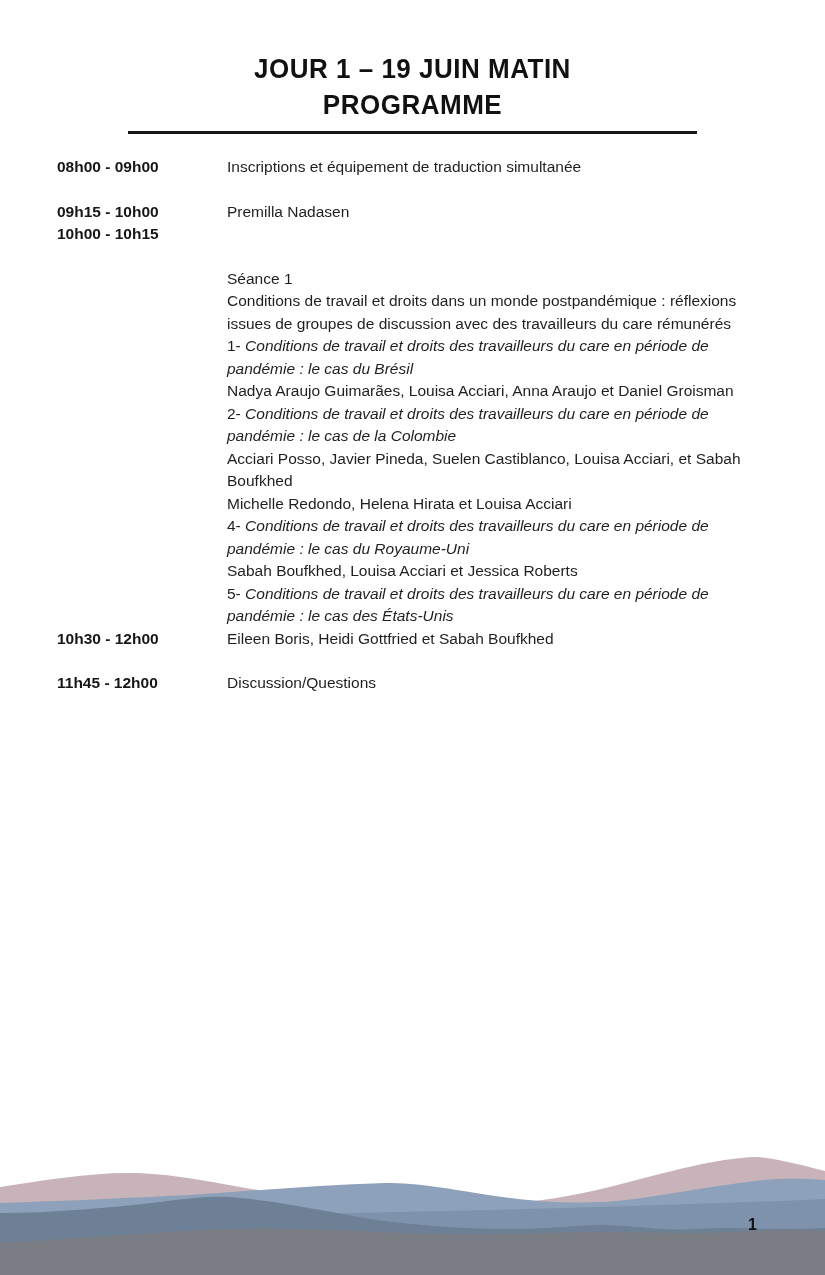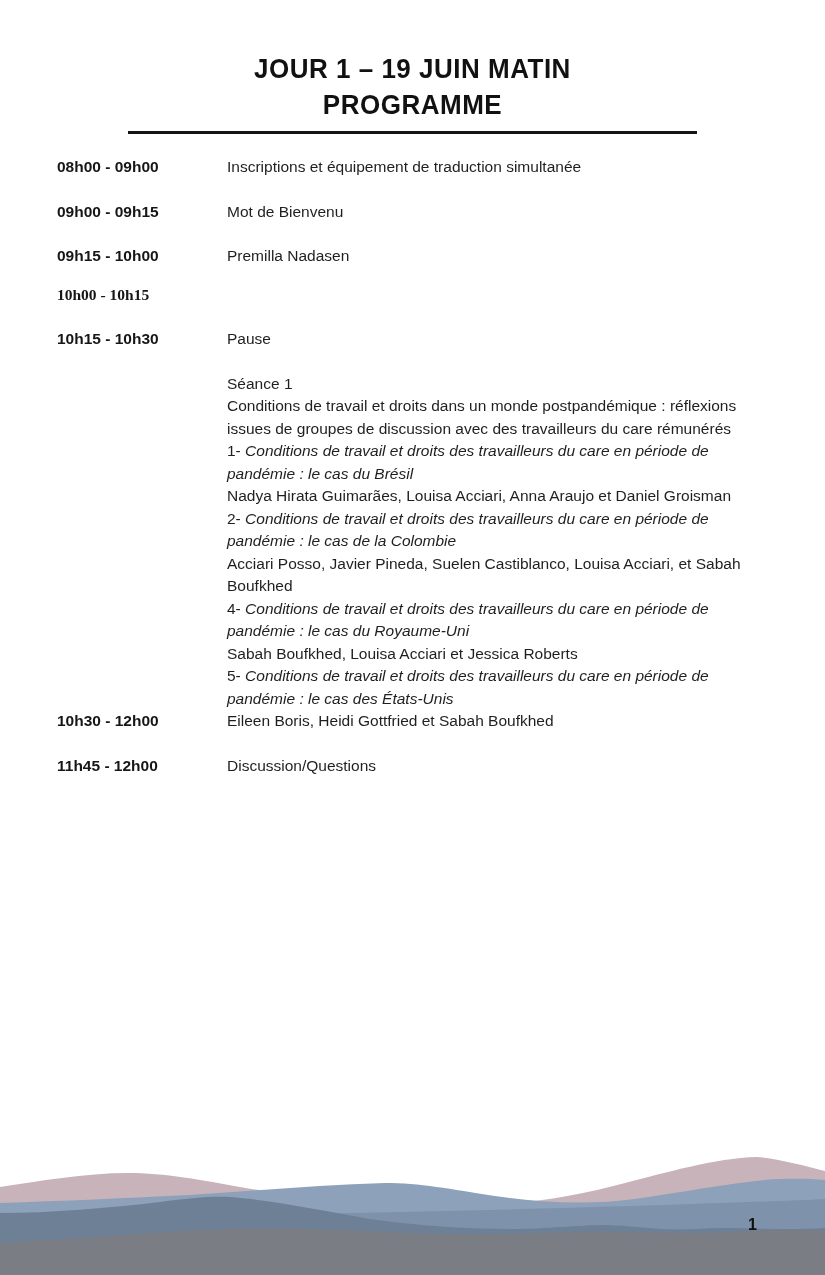--- a/index.html
+++ b/index.html
@@ -34,21 +34,21 @@
     padding:0 57px;
     font-size:15.5px;
     line-height:22.5px;
   }
   .row{
     display:flex;
     align-items:flex-end;
     margin-top:22px;
     gap:24px;
   }
-  .row.no-gap{margin-top:16px;font-family:Liberation Serif, serif;}
+  .row.no-gap{margin-top:0;}
   .row .time{
     width:146px;
     flex:0 0 146px;
     font-weight:bold;
     color:#161616;
   }
   .row .content{
     flex:1;
     max-width:565px;
   }
@@ -83,49 +83,38 @@
 </div>
 
 <div class="schedule" id="schedule">
     <div class="row">
       <div class="time">08h00 - 09h00</div>
       <div class="content">
         <span class="line"><span class="seg-regular">Inscriptions et équipement de traduction simultanée</span></span>
       </div>
     </div>
     <div class="row">
-      <div class="time">09h00 - 09h15</div>
-      <div class="content">
-        <span class="line"><span class="seg-regular">Mot de Bienvenu</span></span>
-      </div>
-    </div>
-    <div class="row">
       <div class="time">09h15 - 10h00</div>
       <div class="content">
         <span class="line"><span class="seg-bold">Premilla Nadasen</span></span>
       </div>
     </div>
     <div class="row no-gap">
       <div class="time">10h00 - 10h15</div>
     </div>
     <div class="row">
-      <div class="time">10h15 - 10h30</div>
-      <div class="content">
-        <span class="line"><span class="seg-regular">Pause</span></span>
-      </div>
-    </div>
-    <div class="row">
       <div class="time">10h30 - 12h00</div>
       <div class="content">
         <span class="line"><span class="seg-bold">Séance 1</span></span>
         <span class="line"><span class="seg-bold">Conditions de travail et droits dans un monde postpandémique : réflexions issues de groupes de discussion avec des travailleurs du care rémunérés</span></span>
         <span class="line"><span class="seg-regular">1- </span><span class="seg-italic">Conditions de travail et droits des travailleurs du care en période de pandémie : le cas du Brésil</span></span>
-        <span class="line"><span class="seg-bold">Nadya Hirata Guimarães</span><span class="seg-regular">, Louisa Acciari, Anna Araujo et Daniel Groisman</span></span>
+        <span class="line"><span class="seg-bold">Nadya Araujo Guimarães</span><span class="seg-regular">, Louisa Acciari, Anna Araujo et Daniel Groisman</span></span>
         <span class="line"><span class="seg-regular">2- </span><span class="seg-italic">Conditions de travail et droits des travailleurs du care en période de pandémie : le cas de la Colombie</span></span>
         <span class="line"><span class="seg-bold">Acciari Posso</span><span class="seg-regular">, Javier Pineda, Suelen Castiblanco, Louisa Acciari, et Sabah Boufkhed</span></span>
+        <span class="line"><span class="seg-bold">Michelle Redondo</span><span class="seg-regular">, Helena Hirata et Louisa Acciari</span></span>
         <span class="line"><span class="seg-regular">4- </span><span class="seg-italic">Conditions de travail et droits des travailleurs du care en période de pandémie : le cas du Royaume-Uni</span></span>
         <span class="line"><span class="seg-bold">Sabah Boufkhed</span><span class="seg-regular">, Louisa Acciari et Jessica Roberts</span></span>
         <span class="line"><span class="seg-regular">5- </span><span class="seg-italic">Conditions de travail et droits des travailleurs du care en période de pandémie : le cas des États-Unis</span></span>
         <span class="line"><span class="seg-bold">Eileen Boris</span><span class="seg-regular">, Heidi Gottfried et Sabah Boufkhed</span></span>
       </div>
     </div>
     <div class="row">
       <div class="time">11h45 - 12h00</div>
       <div class="content">
         <span class="line"><span class="seg-regular">Discussion/Questions</span></span>

